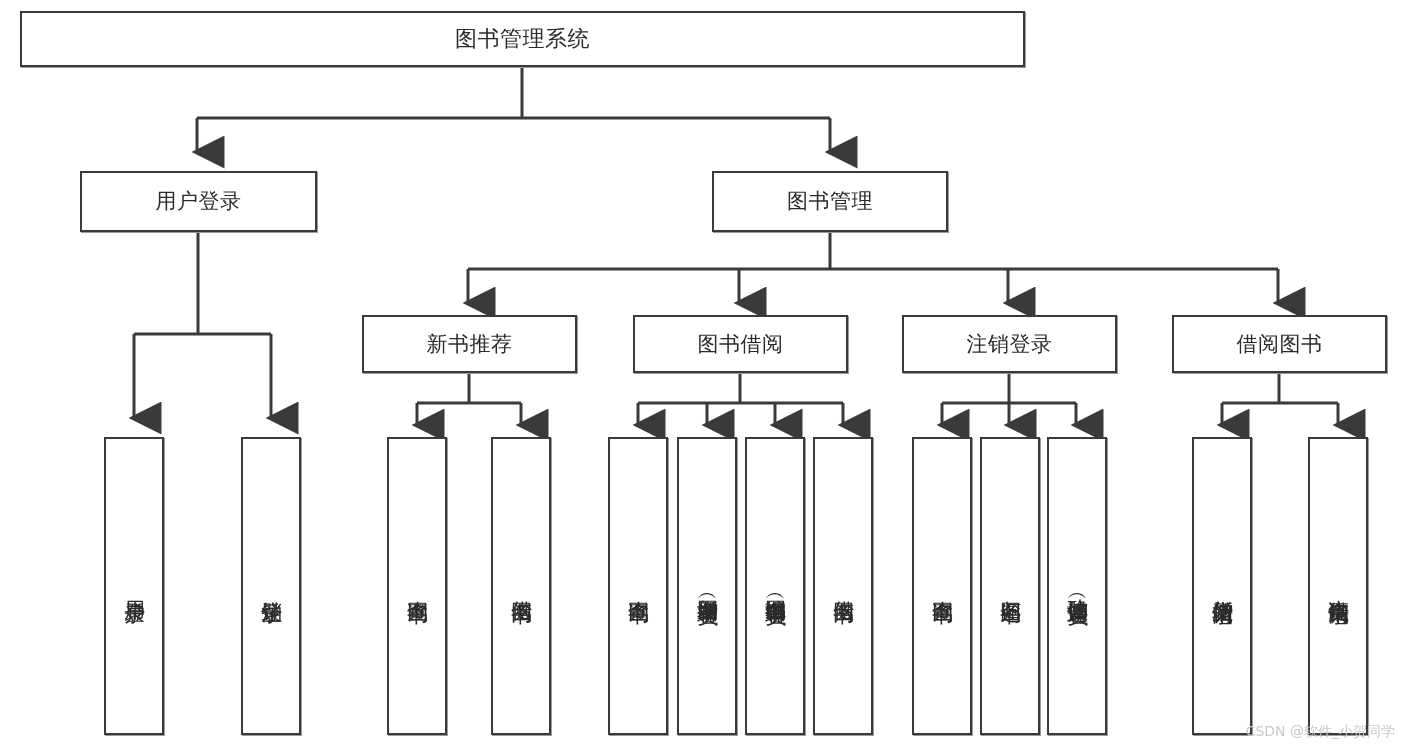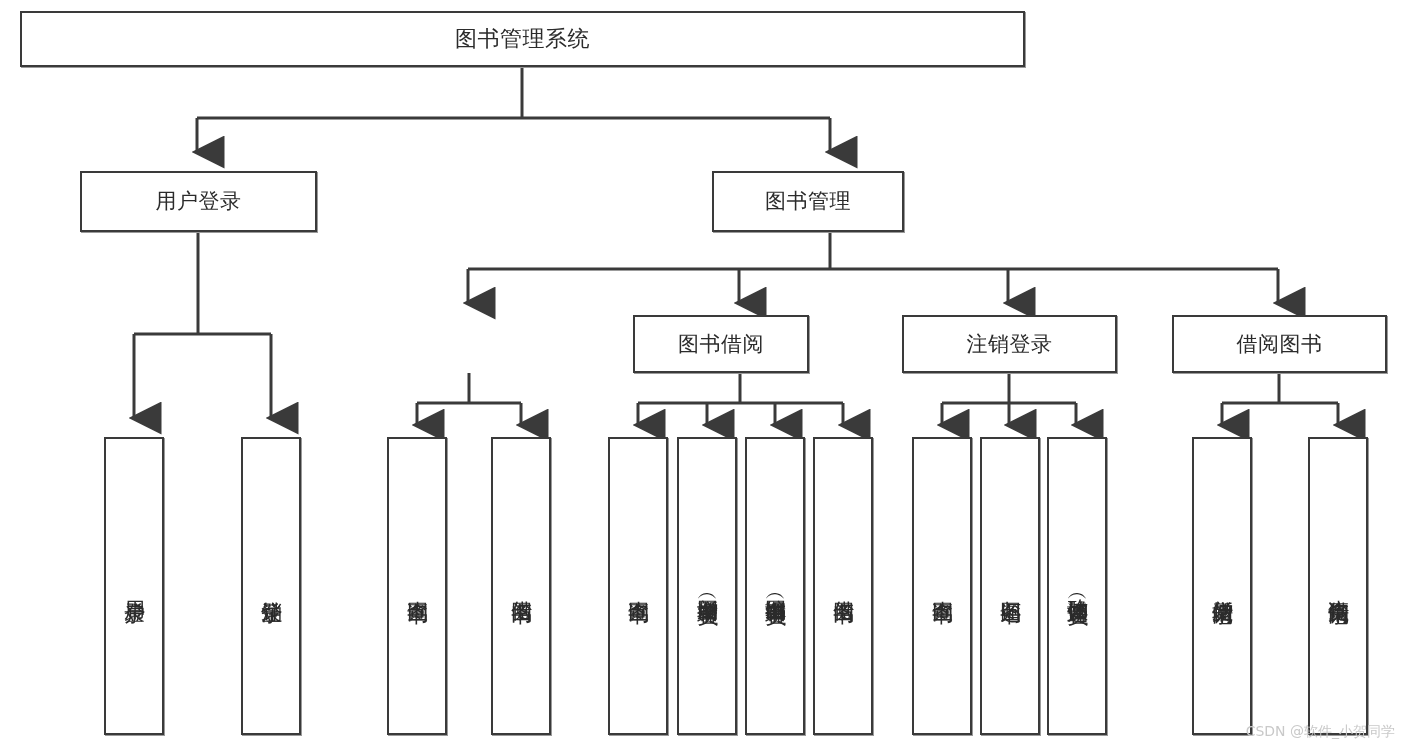--- a/index.html
+++ b/index.html
@@ -130,25 +130,28 @@
     </g>
   </svg>
 
   <div class="node h root" style="left:20px; top:11px; width:1005px; height:56px;">
     <span class="lbl">图书管理系统</span>
   </div>
 
   <div class="node h" style="left:80px; top:171px; width:237px; height:61px;">
     <span class="lbl">用户登录</span>
   </div>
-  <div class="node h" style="left:712px; top:171px; width:192px; height:61px;">
+  <div class="node h" style="left:712px; top:171px; width:236px; height:61px;">
     <span class="lbl">图书管理</span>
   </div>
 
-  <div class="node h" style="left:633px; top:315px; width:176px; height:58px;">
+  <div class="node h" style="left:362px; top:315px; width:215px; height:58px;">
+    <span class="lbl">新书推荐</span>
+  </div>
+  <div class="node h" style="left:633px; top:315px; width:215px; height:58px;">
     <span class="lbl">图书借阅</span>
   </div>
   <div class="node h" style="left:902px; top:315px; width:215px; height:58px;">
     <span class="lbl">注销登录</span>
   </div>
   <div class="node h" style="left:1172px; top:315px; width:215px; height:58px;">
     <span class="lbl">借阅图书</span>
   </div>
 
   <div class="node v" style="left:104px; top:437px; width:60px; height:298px;">

